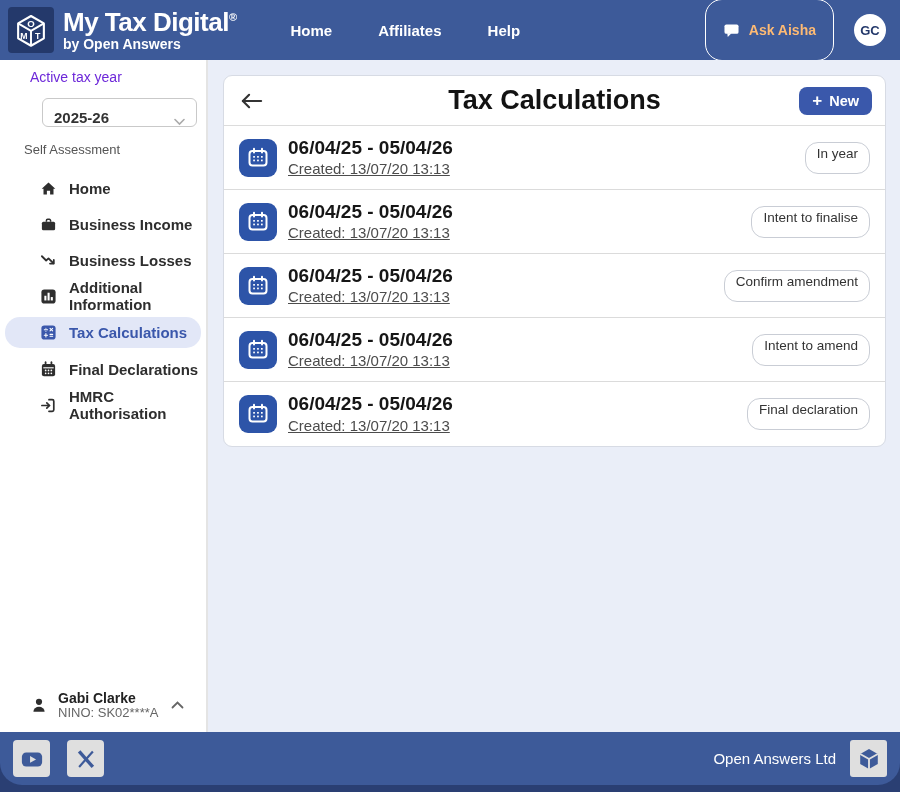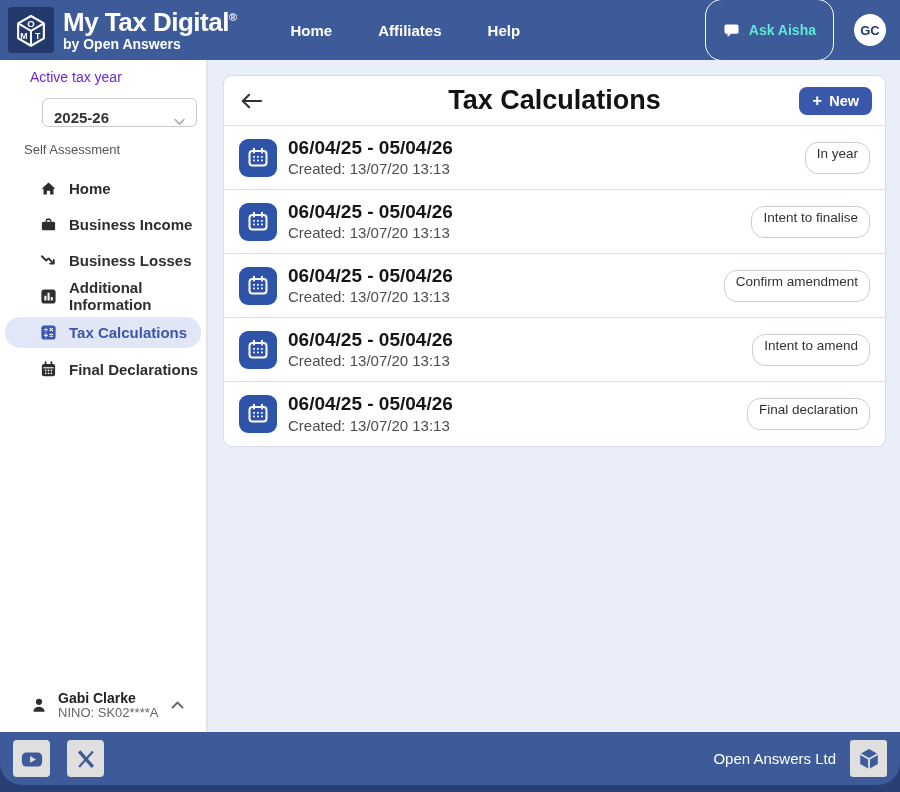--- a/index.html
+++ b/index.html
@@ -16,21 +16,21 @@
                display:flex; align-items:center; justify-content:center; flex:none; }
   .brand-text { margin-left:9px; line-height:1; }
   .brand-title { font-size:26px; font-weight:bold; letter-spacing:-0.5px; white-space:nowrap; }
   .brand-title sup { font-size:11px; font-weight:bold; }
   .brand-sub { font-size:14px; margin-top:2px; font-weight:600; }
   .nav { display:flex; gap:46px; margin-left:54px; font-size:15px; font-weight:bold; }
   .nav-link { cursor:pointer; }
   .header-right { margin-left:auto; display:flex; align-items:center; gap:20px; }
   .ask-btn { display:flex; align-items:center; gap:9px; border:1.5px solid #fff;
              border-radius:17px; padding:22px 17px; font-size:14px; font-weight:bold;
-             background:transparent; color:#5eead4; cursor:pointer; font-family:inherit; }
+             background:transparent; color:#fdba74; cursor:pointer; font-family:inherit; }
   .avatar { width:32px; height:32px; border-radius:50%; background:#fff; color:#24396b;
             font-weight:bold; font-size:13px; display:flex; align-items:center;
             justify-content:center; cursor:pointer; }
   
   .body-row { display:flex; height:672px; }
   .sidebar { width:208px; background:#fff; border-right:2px solid #e4e4e4; position:relative; flex:none; }
   .aty-label { margin:9px 0 0 30px; font-size:14px; color:#6d28d9; }
   .year-select { margin:13px 0 0 42px; width:155px; height:29px; border:1px solid #c9c9c9;
                  border-radius:6px; display:flex; align-items:flex-end; padding:0 11px;
                  font-size:15px; color:#333; font-weight:600; cursor:pointer; background:#fff; }
@@ -59,21 +59,21 @@
   .new-btn { margin-left:auto; background:#3a58ab; color:#fff; border:none; border-radius:8px;
              height:28px; padding:0 13px; font-size:14.5px; font-weight:bold; display:flex;
              align-items:center; gap:7px; cursor:pointer; z-index:2; font-family:inherit; }
   .new-plus { font-size:17px; font-weight:bold; line-height:1; }
   .row { height:64px; display:flex; align-items:center; padding:0 15px; border-bottom:1px solid #dbdbdb; cursor:pointer; }
   .row:last-child { border-bottom:none; }
   .row-icon { width:38px; height:38px; background:#2d54a8; border-radius:9px; flex:none;
               display:flex; align-items:center; justify-content:center; }
   .row-text { margin-left:11px; line-height:1.2; }
   .row-title { font-size:19px; font-weight:bold; color:#161616; }
-  .row-sub { font-size:15px; color:#4c4c4c; margin-top:1px; }
+  .row-sub { font-size:15px; color:#4c4c4c; margin-top:1px;text-decoration:underline; }
   .badge { margin-left:auto; border:1px solid #c9cdd5; border-radius:13px; padding:3px 11px 12px;
            font-size:13.5px; color:#333; background:#fff; white-space:nowrap; }
   
   .footer { height:60px; background:#2a3f73; position:relative; }
   .footer-inner { position:absolute; left:0; right:0; top:0; bottom:7px; background:#3d5a99;
                   border-radius:0 0 22px 22px; display:flex; align-items:center; padding:0 13px; }
   .social-tile { width:37px; height:37px; background:#dfdfdf; border-radius:4px; margin-right:17px;
                  display:flex; align-items:center; justify-content:center; cursor:pointer; }
   .footer-right { margin-left:auto; display:flex; align-items:center; gap:14px; color:#fff; font-size:15px;justify-content:center; }
   .oa-tile { width:37px; height:37px; background:#dfdfdf; border-radius:3px;
@@ -196,20 +196,30 @@
                 <circle cx="9" cy="10" r="0.9"></circle>
                 <circle cx="12" cy="10" r="0.9"></circle>
               <circle cx="6" cy="13" r="0.9"></circle>
                 <circle cx="9" cy="13" r="0.9"></circle>
                 <circle cx="12" cy="13" r="0.9"></circle>
             </g>
           </svg>
         </span>
         <span>Final Declarations</span>
       </div>
+      <div class="menu-item">
+        <span class="mi-icon">
+          <svg width="17" height="17" viewBox="0 0 18 18">
+            <path d="M9.5 2.8 H13 A1.6 1.6 0 0 1 14.6 4.4 V13.6 A1.6 1.6 0 0 1 13 15.2 H9.5" fill="none" stroke="#2e2e2e" stroke-width="1.8" stroke-linecap="round"></path>
+            <line x1="2" y1="9" x2="10" y2="9" stroke="#2e2e2e" stroke-width="1.8" stroke-linecap="round"></line>
+            <polyline points="7.2,6.2 10,9 7.2,11.8" fill="none" stroke="#2e2e2e" stroke-width="1.8" stroke-linecap="round" stroke-linejoin="round"></polyline>
+          </svg>
+        </span>
+        <span>HMRC Authorisation</span>
+      </div>
     </nav>
 
     <div class="user">
       <svg width="16" height="16" viewBox="0 0 16 16">
         <circle cx="8" cy="4.8" r="3.1" fill="#2e2e2e"></circle>
         <path d="M2.4 14.8 a5.6 5 0 0 1 11.2 0 Z" fill="#2e2e2e"></path>
       </svg>
       <div class="user-text">
         <div class="user-name">Gabi Clarke</div>
         <div class="user-nino">NINO: SK02****A</div>

